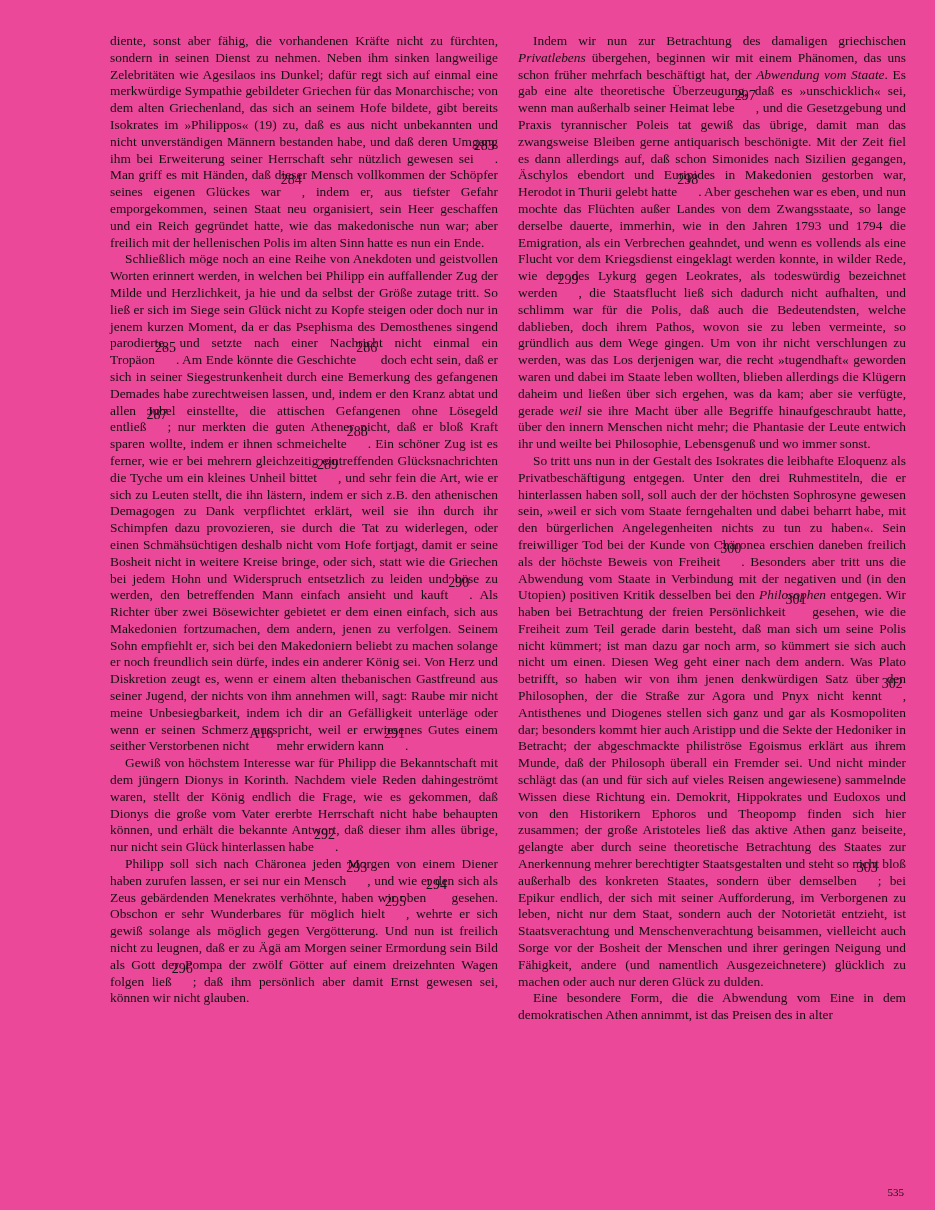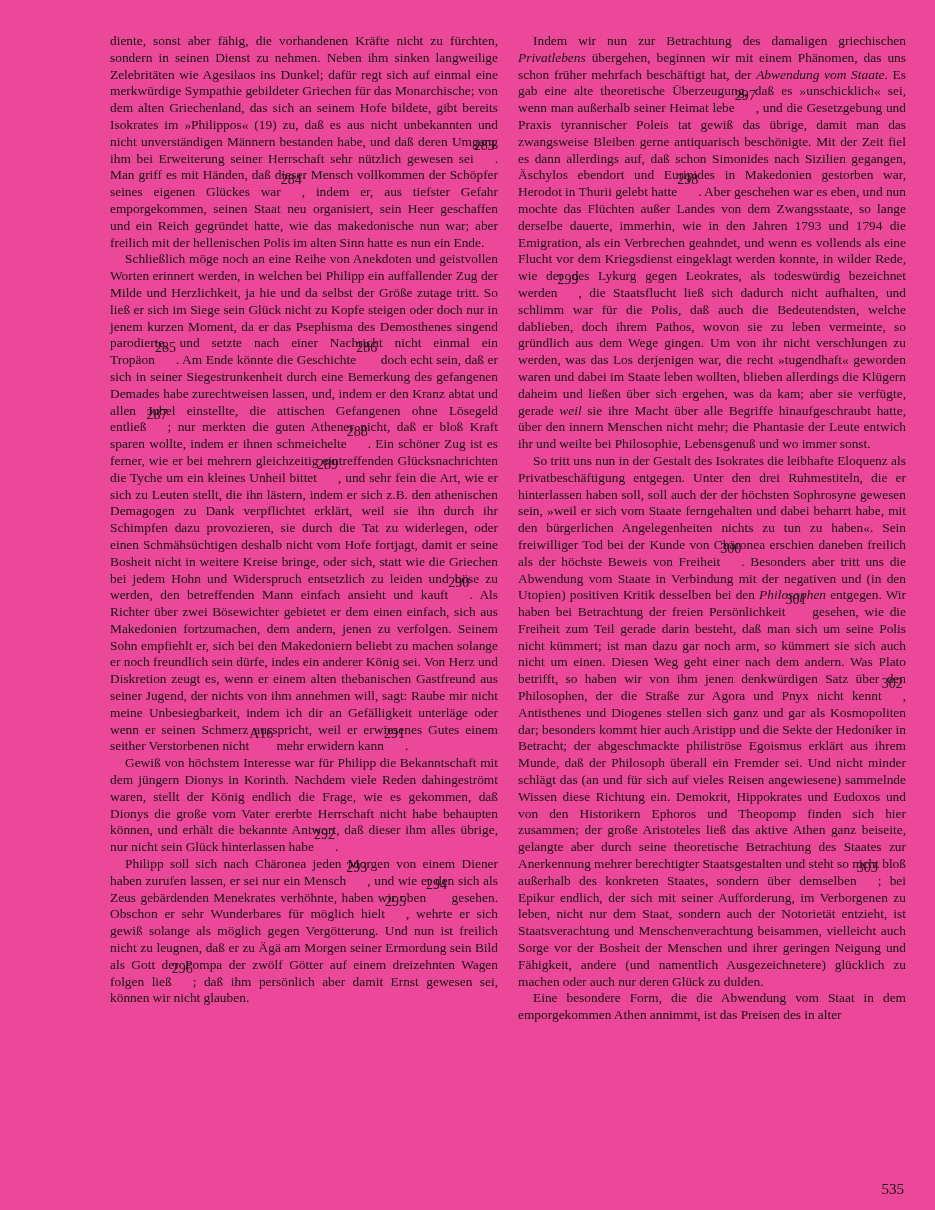--- a/index.html
+++ b/index.html
@@ -49,35 +49,35 @@
     top: -0.5em;
     letter-spacing: 0;
   }
   i.em {
     font-style: italic;
   }
   .page-number {
     position: absolute;
     right: 31px;
     bottom: 12px;
-    font-size: 15px;
+    font-size: 11px;
     color: #111111;
   }
 </style>
 </head>
 <body>
 
 <div class="page">
   <div class="columns">
     <div class="col">
         <p>diente, sonst aber fähig, die vorhandenen Kräfte nicht zu fürchten, sondern in seinen Dienst zu nehmen. Neben ihm sinken langweilige Zelebritäten wie Agesilaos ins Dunkel; dafür regt sich auf einmal eine merkwürdige Sympathie gebildeter Griechen für das Monarchische; von dem alten Griechenland, das sich an seinem Hofe bildete, gibt bereits Isokrates im »Philippos« (19) zu, daß es aus nicht unbekannten und nicht unverständigen Männern bestanden habe, und daß deren Umgang ihm bei Erweiterung seiner Herrschaft sehr nützlich gewesen sei<sup class="fn">283</sup>. Man griff es mit Händen, daß dieser Mensch vollkommen der Schöpfer seines eigenen Glückes war<sup class="fn">284</sup>, indem er, aus tiefster Gefahr emporgekommen, seinen Staat neu organisiert, sein Heer geschaffen und ein Reich gegründet hatte, wie das makedonische nun war; aber freilich mit der hellenischen Polis im alten Sinn hatte es nun ein Ende.</p>
         <p class="indent">Schließlich möge noch an eine Reihe von Anekdoten und geistvollen Worten erinnert werden, in welchen bei Philipp ein auffallender Zug der Milde und Herzlichkeit, ja hie und da selbst der Größe zutage tritt. So ließ er sich im Siege sein Glück nicht zu Kopfe steigen oder doch nur in jenem kurzen Moment, da er das Psephisma des Demosthenes singend parodierte, und setzte nach einer Nachricht nicht einmal ein Tropäon<sup class="fn">285</sup>. Am Ende könnte die Geschichte<sup class="fn">286</sup> doch echt sein, daß er sich in seiner Siegestrunkenheit durch eine Bemerkung des gefangenen Demades habe zurechtweisen lassen, und, indem er den Kranz abtat und allen Jubel einstellte, die attischen Gefangenen ohne Lösegeld entließ<sup class="fn">287</sup>; nur merkten die guten Athener nicht, daß er bloß Kraft sparen wollte, indem er ihnen schmeichelte<sup class="fn">288</sup>. Ein schöner Zug ist es ferner, wie er bei mehrern gleichzeitig eintreffenden Glücksnachrichten die Tyche um ein kleines Unheil bittet<sup class="fn">289</sup>, und sehr fein die Art, wie er sich zu Leuten stellt, die ihn lästern, indem er sich z.B. den athenischen Demagogen zu Dank verpflichtet erklärt, weil sie ihn durch ihr Schimpfen dazu provozieren, sie durch die Tat zu widerlegen, oder einen Schmähsüchtigen deshalb nicht vom Hofe fortjagt, damit er seine Bosheit nicht in weitere Kreise bringe, oder sich, statt wie die Griechen bei jedem Hohn und Widerspruch entsetzlich zu leiden und böse zu werden, den betreffenden Mann einfach ansieht und kauft<sup class="fn">290</sup>. Als Richter über zwei Bösewichter gebietet er dem einen einfach, sich aus Makedonien fortzumachen, dem andern, jenen zu verfolgen. Seinem Sohn empfiehlt er, sich bei den Makedoniern beliebt zu machen solange er noch freundlich sein dürfe, indes ein anderer König sei. Von Herz und Diskretion zeugt es, wenn er einem alten thebanischen Gastfreund aus seiner Jugend, der nichts von ihm annehmen will, sagt: Raube mir nicht meine Unbesiegbarkeit, indem ich dir an Gefälligkeit unterläge oder wenn er seinen Schmerz ausspricht, weil er erwiesenes Gutes einem seither Verstorbenen nicht<sup class="fn">A16</sup> mehr erwidern kann<sup class="fn">291</sup>.</p>
         <p class="indent">Gewiß von höchstem Interesse war für Philipp die Bekanntschaft mit dem jüngern Dionys in Korinth. Nachdem viele Reden dahingeströmt waren, stellt der König endlich die Frage, wie es gekommen, daß Dionys die große vom Vater ererbte Herrschaft nicht habe behaupten können, und erhält die bekannte Antwort, daß dieser ihm alles übrige, nur nicht sein Glück hinterlassen habe<sup class="fn">292</sup>.</p>
         <p class="indent">Philipp soll sich nach Chäronea jeden Morgen von einem Diener haben zurufen lassen, er sei nur ein Mensch<sup class="fn">293</sup>, und wie er den sich als Zeus gebärdenden Menekrates verhöhnte, haben wir oben<sup class="fn">294</sup> gesehen. Obschon er sehr Wunderbares für möglich hielt<sup class="fn">295</sup>, wehrte er sich gewiß solange als möglich gegen Vergötterung. Und nun ist freilich nicht zu leugnen, daß er zu Ägä am Morgen seiner Ermordung sein Bild als Gott der Pompa der zwölf Götter auf einem dreizehnten Wagen folgen ließ<sup class="fn">296</sup>; daß ihm persönlich aber damit Ernst gewesen sei, können wir nicht glauben.</p>
       </div>
     <div class="col">
         <p class="indent">Indem wir nun zur Betrachtung des damaligen griechischen <i class="em">Privatlebens</i> übergehen, beginnen wir mit einem Phänomen, das uns schon früher mehrfach beschäftigt hat, der <i class="em">Abwendung vom Staate</i>. Es gab eine alte theoretische Überzeugung, daß es »unschicklich« sei, wenn man außerhalb seiner Heimat lebe<sup class="fn">297</sup>, und die Gesetzgebung und Praxis tyrannischer Poleis tat gewiß das übrige, damit man das zwangsweise Bleiben gerne antiquarisch beschönigte. Mit der Zeit fiel es dann allerdings auf, daß schon Simonides nach Sizilien gegangen, Äschylos ebendort und Euripides in Makedonien gestorben war, Herodot in Thurii gelebt hatte<sup class="fn">298</sup>. Aber geschehen war es eben, und nun mochte das Flüchten außer Landes von dem Zwangsstaate, so lange derselbe dauerte, immerhin, wie in den Jahren 1793 und 1794 die Emigration, als ein Verbrechen geahndet, und wenn es vollends als eine Flucht vor dem Kriegsdienst eingeklagt werden konnte, in wilder Rede, wie der des Lykurg gegen Leokrates, als todeswürdig bezeichnet werden<sup class="fn">299</sup>, die Staatsflucht ließ sich dadurch nicht aufhalten, und schlimm war für die Polis, daß auch die Bedeutendsten, welche dablieben, doch ihrem Pathos, wovon sie zu leben vermeinte, so gründlich aus dem Wege gingen. Um von ihr nicht verschlungen zu werden, was das Los derjenigen war, die recht »tugendhaft« geworden waren und dabei im Staate leben wollten, blieben allerdings die Klügern daheim und ließen über sich ergehen, was da kam; aber sie verfügte, gerade <i class="em">weil</i> sie ihre Macht über alle Begriffe hinaufgeschraubt hatte, über den innern Menschen nicht mehr; die Phantasie der Leute entwich ihr und weilte bei Philosophie, Lebensgenuß und wo immer sonst.</p>
         <p class="indent">So tritt uns nun in der Gestalt des Isokrates die leibhafte Eloquenz als Privatbeschäftigung entgegen. Unter den drei Ruhmestiteln, die er hinterlassen haben soll, soll auch der der höchsten Sophrosyne gewesen sein, »weil er sich vom Staate ferngehalten und dabei beharrt habe, mit den bürgerlichen Angelegenheiten nichts zu tun zu haben«. Sein freiwilliger Tod bei der Kunde von Chäronea erschien daneben freilich als der höchste Beweis von Freiheit<sup class="fn">300</sup>. Besonders aber tritt uns die Abwendung vom Staate in Verbindung mit der negativen und (in den Utopien) positiven Kritik desselben bei den <i class="em">Philosophen</i> entgegen. Wir haben bei Betrachtung der freien Persönlichkeit<sup class="fn">301</sup> gesehen, wie die Freiheit zum Teil gerade darin besteht, daß man sich um seine Polis nicht kümmert; ist man dazu gar noch arm, so kümmert sie sich auch nicht um einen. Diesen Weg geht einer nach dem andern. Was Plato betrifft, so haben wir von ihm jenen denkwürdigen Satz über den Philosophen, der die Straße zur Agora und Pnyx nicht kennt<sup class="fn">302</sup>, Antisthenes und Diogenes stellen sich ganz und gar als Kosmopoliten dar; besonders kommt hier auch Aristipp und die Sekte der Hedoniker in Betracht; der abgeschmackte philiströse Egoismus erklärt aus ihrem Munde, daß der Philosoph überall ein Fremder sei. Und nicht minder schlägt das (an und für sich auf vieles Reisen angewiesene) sammelnde Wissen diese Richtung ein. Demokrit, Hippokrates und Eudoxos und von den Historikern Ephoros und Theopomp finden sich hier zusammen; der große Aristoteles ließ das aktive Athen ganz beiseite, gelangte aber durch seine theoretische Betrachtung des Staates zur Anerkennung mehrer berechtigter Staatsgestalten und steht so nicht bloß außerhalb des konkreten Staates, sondern über demselben<sup class="fn">303</sup>; bei Epikur endlich, der sich mit seiner Aufforderung, im Verborgenen zu leben, nicht nur dem Staat, sondern auch der Notorietät entzieht, ist Staatsverachtung und Menschenverachtung beisammen, vielleicht auch Sorge vor der Bosheit der Menschen und ihrer geringen Neigung und Fähigkeit, andere (und namentlich Ausgezeichnetere) glücklich zu machen oder auch nur deren Glück zu dulden.</p>
-        <p class="indent">Eine besondere Form, die die Abwendung vom Staat in dem emporgekommen Athen annimmt, ist das Preisen des in alter</p>
+        <p class="indent">Eine besondere Form, die die Abwendung vom Eine in dem demokratischen Athen annimmt, ist das Preisen des in alter</p>
       </div>
   </div>
   <div class="page-number">535</div>
 </div>
 
 </body></html>

